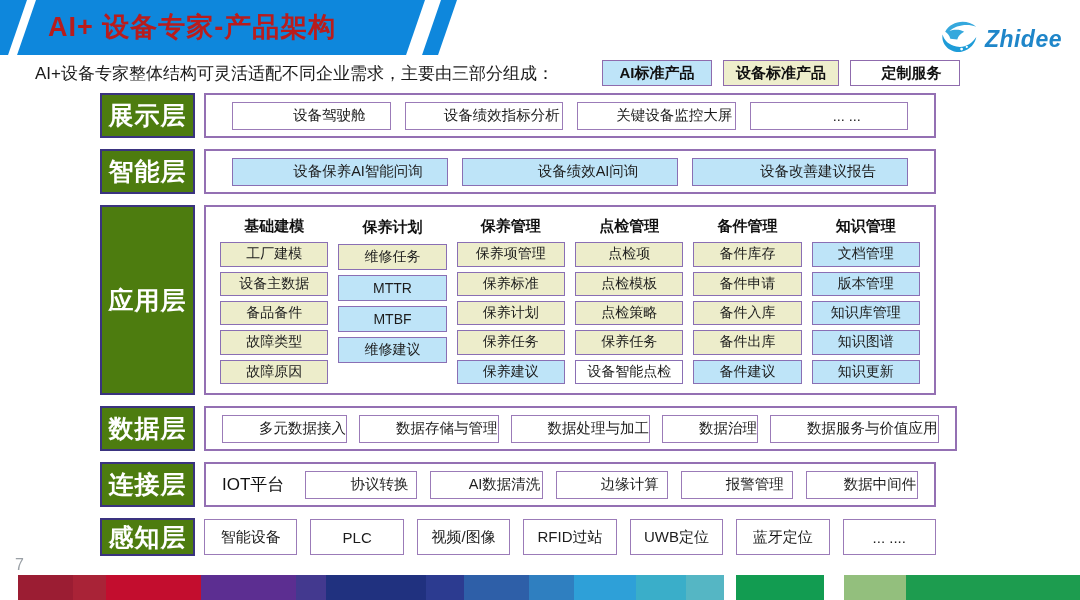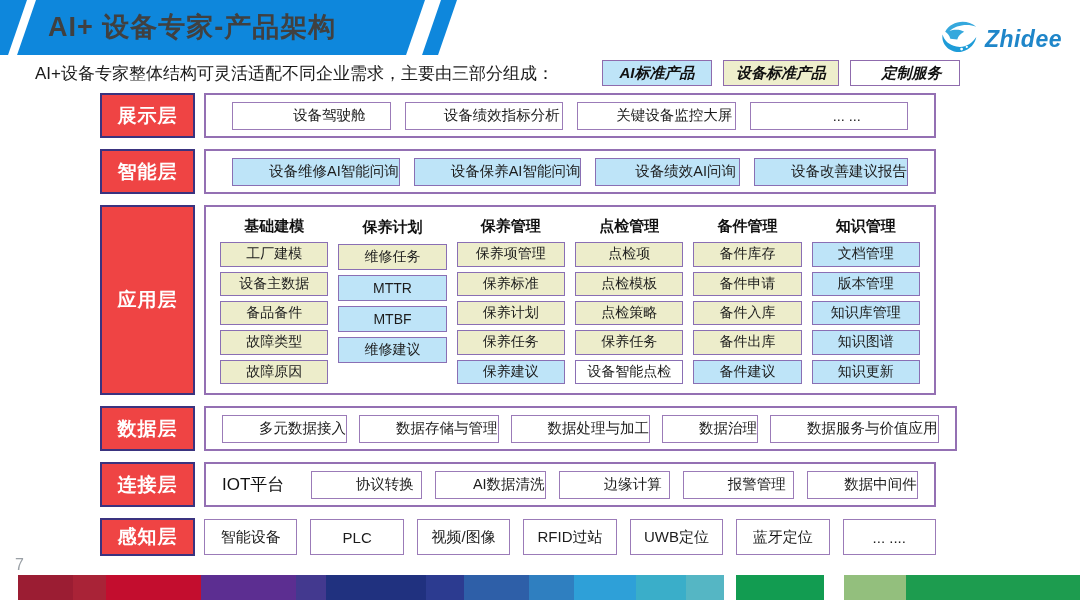--- a/index.html
+++ b/index.html
@@ -7,45 +7,45 @@
   body { font-family:"Liberation Sans","DejaVu Sans",sans-serif; }
   .slide { position:relative; width:1080px; height:600px; background:#fff; overflow:hidden; }
 
   
   .banner { position:absolute; top:0; left:-34px; width:459px; height:55px;
             background:#0e87dc; transform:skewX(-19deg); transform-origin:top left; }
   .banner-stripe { position:absolute; top:0; left:441px; width:16px; height:55px;
             background:#0e87dc; transform:skewX(-19deg); transform-origin:top left; }
   .banner-slash { position:absolute; top:0; left:27px; width:9px; height:55px;
             background:#ffffff; transform:skewX(-19deg); transform-origin:top left; }
-  .page-title { position:absolute; top:9px; left:48px; color:#404040; font-size:27px;
+  .page-title { position:absolute; top:9px; left:48px; color:#b91c1c; font-size:27px;
             font-weight:bold; letter-spacing:1px; z-index:3; }
 
   
   .logo { position:absolute; top:18px; right:18px; display:flex; align-items:center; gap:5px; }
   .logo-text { color:#1f86c9; font-size:23px; font-weight:bold; font-style:italic; letter-spacing:.5px; }
 
   
   .intro-row { position:absolute; top:58px; left:35px; right:0; height:30px;
                display:flex; align-items:center; }
   .intro-text { font-size:17px; color:#1a1a1a; }
   .legend { display:flex; gap:11px; margin-left:auto; margin-right:120px; }
   .legend-box { height:26px; min-width:110px; padding:0 12px; display:flex; align-items:center;
                 justify-content:center; font-size:15px; font-weight:bold; color:#111;
-                border:1.5px solid #8f6bad;font-style:italic; }
+                border:1.5px solid #8f6bad; }
   .lg-blue { background:#bee4f8; }
   .lg-yellow { background:#eeeecc; }
   .lg-white { background:#ffffff;padding-left:25px; }
 
   
   .layers { position:absolute; top:93px; left:100px; width:836px;
             display:flex; flex-direction:column; gap:11px; }
   .layer-row { display:flex; gap:9px; }
-  .layer-label { width:95px; background:#ef4444; border:2px solid #3a337f; color:#fff;
-                 font-size:19px; font-weight:bold; display:flex; align-items:center;
+  .layer-label { width:95px; background:#4d7c0f; border:2px solid #3a337f; color:#fff;
+                 font-size:25px; font-weight:bold; display:flex; align-items:center;
                  justify-content:center; letter-spacing:1px; flex:none; }
   .layer-container { flex:1; border:2px solid #9470b3; background:#fff;
                      display:flex; align-items:center; gap:14px; padding:7px 26px; }
   .row-h { height:45px; }
 
   .abox { flex:1; height:28px; display:flex; align-items:center; justify-content:center;
           font-size:14.5px; color:#1c1c1c; border:1.5px solid #9b7bb8; background:#fff;
           white-space:nowrap;padding-left:36px; }
   .abox-blue { background:#bee4f8; border-color:#8a6fb4; }
 
@@ -55,21 +55,21 @@
   .app-col { flex:1; display:flex; flex-direction:column; gap:5px; }
   .app-head { height:24px; display:flex; align-items:center; justify-content:center;
               font-size:15px; font-weight:bold; color:#111; }
   .cell { height:26px; display:flex; align-items:center; justify-content:center;
           font-size:14px; color:#1c1c1c; border:1.5px solid #8a6fb4; white-space:nowrap; }
   .cell-yellow { background:#ededcb; }
   .cell-blue   { background:#bee4f8; }
   .cell-white  { background:#ffffff; }
 
   
-  .iot-label { font-size:17px; color:#111; margin-right:14px; flex:none; }
+  .iot-label { font-size:17px; color:#111; margin-right:8px; flex:none; }
 
   
   .perception-strip { flex:1; display:flex; gap:13px; align-items:center; }
   .pbox { flex:1; height:36px; display:flex; align-items:center; justify-content:center;
           font-size:15px; color:#1c1c1c; border:1.5px solid #9b7bb8; background:#fff;
           white-space:nowrap; }
 
   
   .page-number { position:absolute; left:15px; bottom:26px; color:#9aa0a6; font-size:16px; }
   .color-strip { position:absolute; left:18px; right:0; bottom:0; height:25px; display:flex; }
@@ -114,21 +114,20 @@
         <div class="abox">设备驾驶舱</div>
         <div class="abox">设备绩效指标分析</div>
         <div class="abox">关键设备监控大屏</div>
         <div class="abox">... ...</div>
       </div>
     </div>
 
     <div class="layer-row row-h">
       <div class="layer-label">智能层</div>
       <div class="layer-container">
-        <div class="abox abox-blue">设备维修AI智能问询</div>
         <div class="abox abox-blue">设备保养AI智能问询</div>
         <div class="abox abox-blue">设备绩效AI问询</div>
         <div class="abox abox-blue">设备改善建议报告</div>
       </div>
     </div>
 
     <div class="layer-row" style="height:190px;">
       <div class="layer-label">应用层</div>
       <div class="app-container">
 

